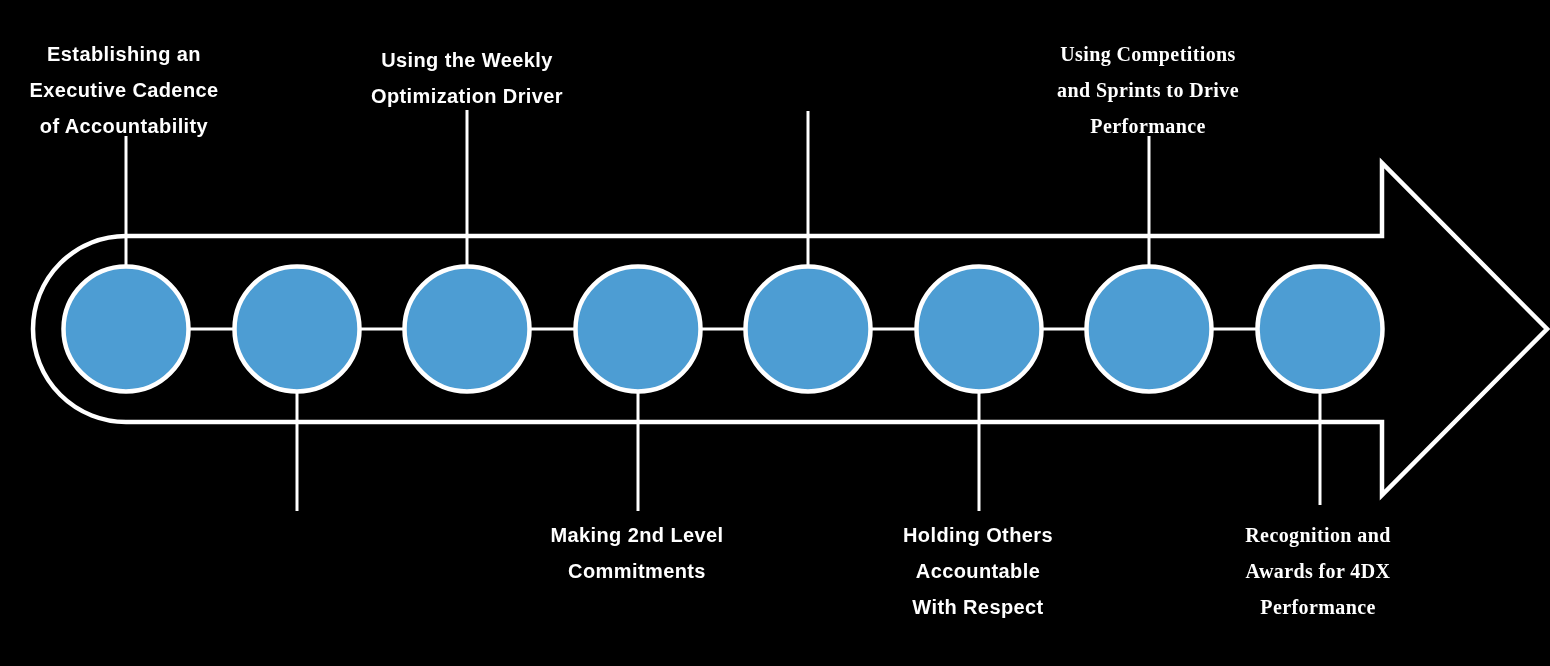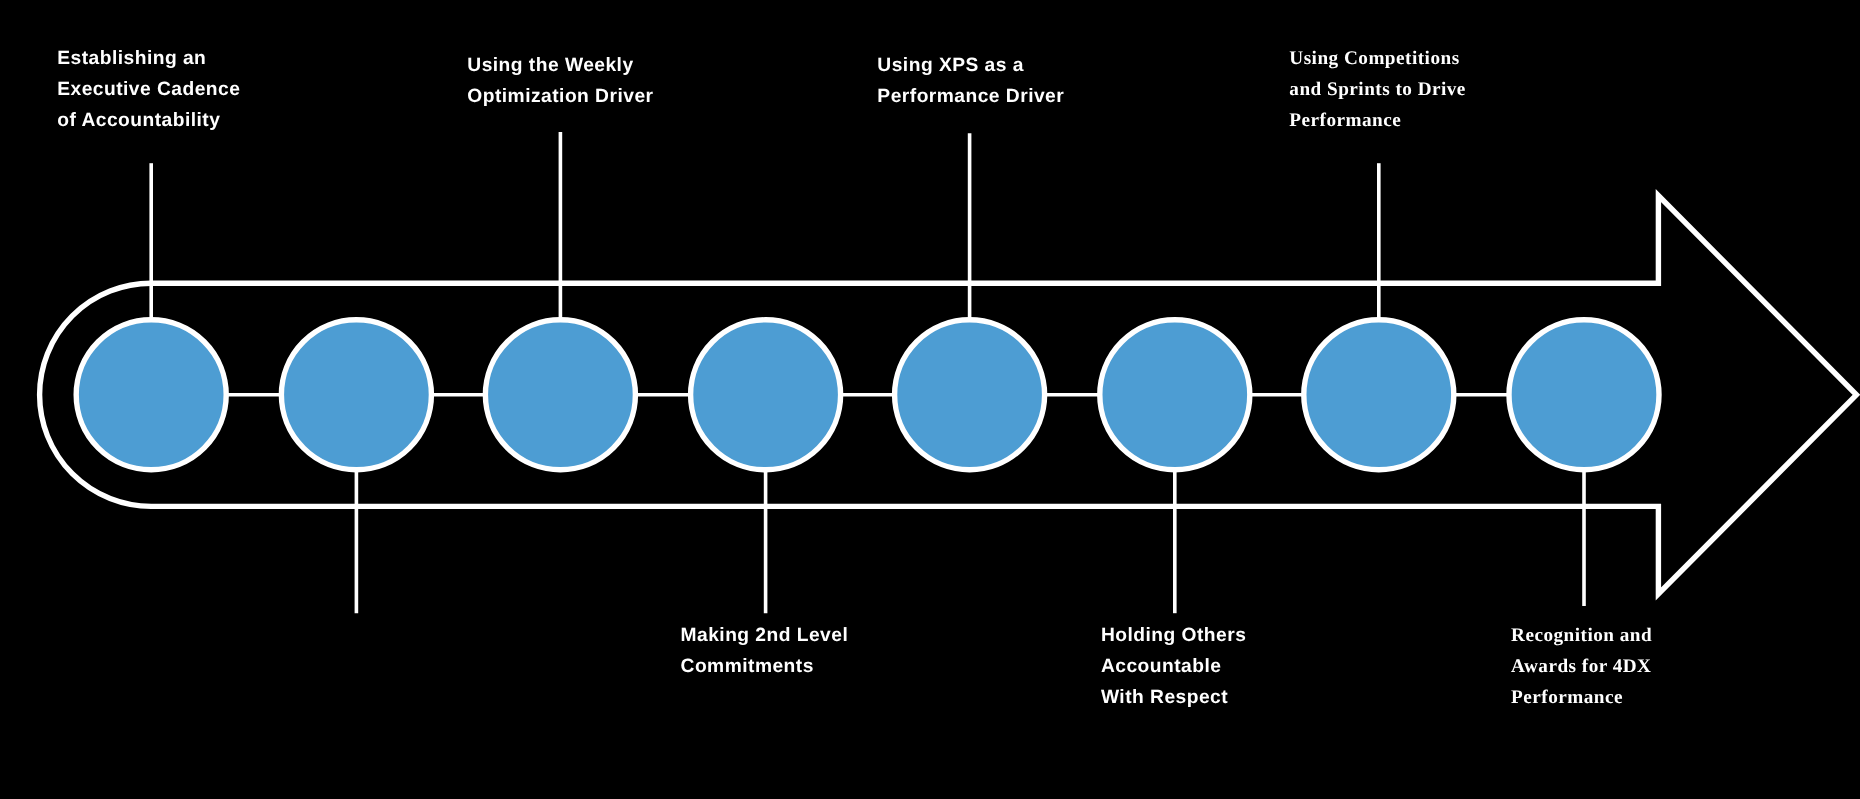--- a/index.html
+++ b/index.html
@@ -16,25 +16,26 @@
     font-family: "Liberation Sans", sans-serif;
   }
   .diagram-svg {
     position: absolute;
     left: 0;
     top: 0;
   }
   .stage-label {
     position: absolute;
     transform: translateX(-50%);
+    text-align: center;
     white-space: pre-line;
     color: #ffffff;
     font-weight: 700;
-    font-size: 16px;
-    line-height: 26px;
+    font-size: 20px;
+    line-height: 36px;
     letter-spacing: 0.4px;
   }
   .lbl-1 { left: 124px;  top: 36px;  }
   .lbl-2 { left: 296px;  top: 517px; }
   .lbl-3 { left: 467px;  top: 42px;  }
   .lbl-4 { left: 637px;  top: 517px; }
   .lbl-5 { left: 809px;  top: 42px;  }
   .lbl-6 { left: 978px;  top: 517px; }
   .lbl-7 { left: 1148px; top: 36px; font-family: Liberation Serif, serif;  }
   .lbl-8 { left: 1318px; top: 517px; font-family: Liberation Serif, serif; }
@@ -70,22 +71,20 @@
     <circle cx="1320" cy="329" r="62.5" stroke-width="4.5" fill="#4D9DD3" stroke="#ffffff"></circle>
   </svg>
 
   <div class="stage-label lbl-1">Establishing an
 Executive Cadence
 of Accountability</div>
   <div class="stage-label lbl-3">Using the Weekly
 Optimization Driver</div>
   <div class="stage-label lbl-4">Making 2nd Level
 Commitments</div>
-  <div class="stage-label lbl-5">Using XPS as a
-Performance Driver</div>
   <div class="stage-label lbl-6">Holding Others
 Accountable
 With Respect</div>
   <div class="stage-label lbl-7">Using Competitions
 and Sprints to Drive
 Performance</div>
   <div class="stage-label lbl-8">Recognition and
 Awards for 4DX
 Performance</div>
 

